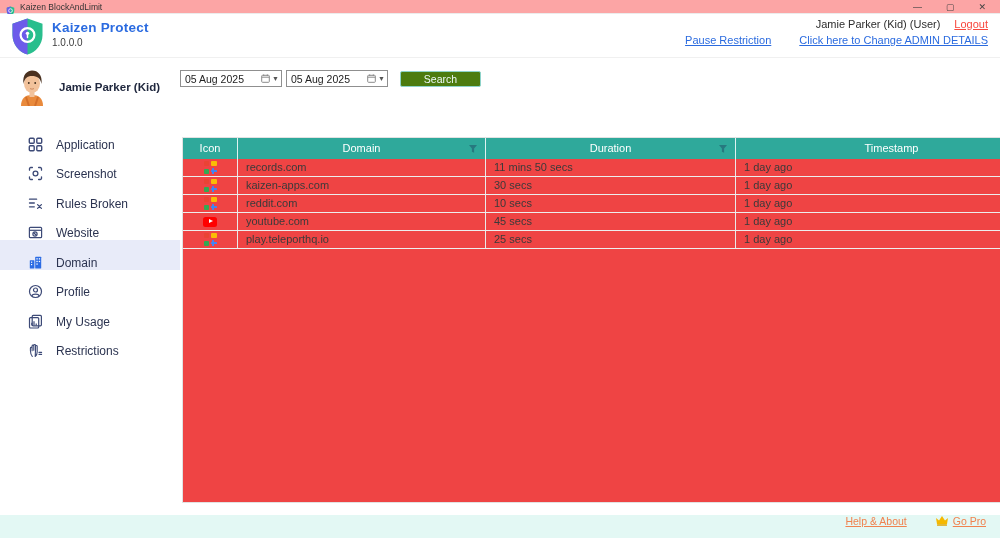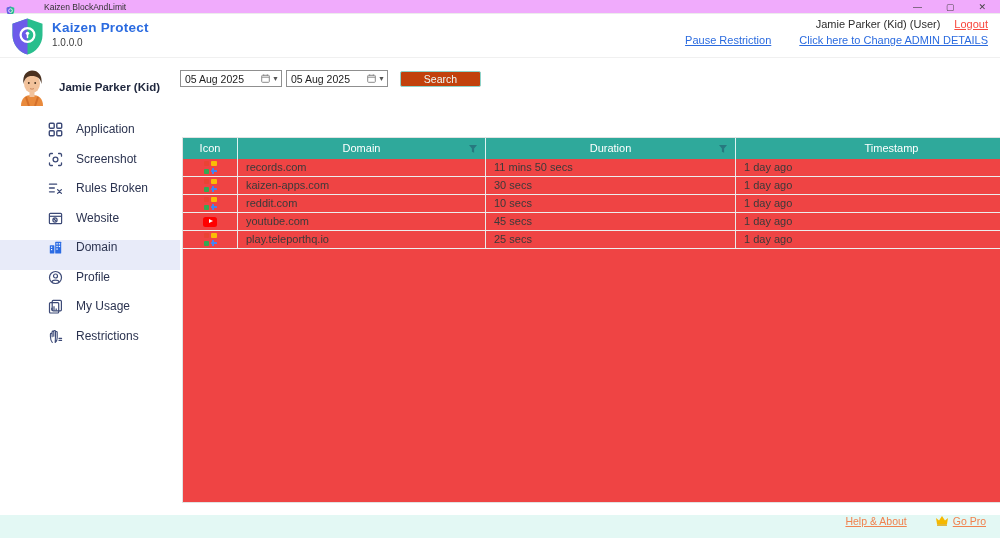--- a/index.html
+++ b/index.html
@@ -1,22 +1,22 @@
 <!DOCTYPE html>
 <html><head>
 <meta charset="utf-8">
 <style>
   * { margin:0; padding:0; box-sizing:border-box; }
   html,body { width:1000px; height:538px; overflow:hidden; background:#fff;
               font-family:"Liberation Sans", sans-serif; }
 
   
   .titlebar { position:absolute; left:0; top:0; width:1000px; height:14px;
-              background:#f0abfc; border-bottom:1px solid #ececec;
-              display:flex; align-items:center; padding:0 6px;gap:24px; }
+              background:#fca5a5; border-bottom:1px solid #ececec;
+              display:flex; align-items:center; padding:0 6px; }
   .titlebar .ticon { width:9px; height:10px; margin-right:5px; display:inline-block; }
   .titlebar .ttext { font-size:8.5px; color:#333; flex:1; }
   .win-controls { display:flex; gap:24px; padding-right:8px; }
   .win-btn { font-size:9px; color:#444; line-height:12px; cursor:default; }
 
   
   .app-header { position:absolute; left:0; top:14px; width:1000px; height:44px;
                 background:#fff; border-bottom:1px solid #f0f0f0; }
   .logo { position:absolute; left:9px; top:3px; width:37px; height:39px; }
   .brand { position:absolute; left:52px; top:6px; }
@@ -28,38 +28,38 @@
   .logout-link { color:#F8463C; text-decoration:underline; cursor:pointer; }
   .blue-link { color:#2B6BDF; text-decoration:underline; cursor:pointer; font-size:11px; }
   .hr-line2 span + span { margin-left:28px; }
 
   
   .sidebar { position:absolute; left:0; top:58px; width:180px; height:457px; background:#fff; }
   .profile-block { display:flex; align-items:center; padding:8px 0 0 13px; height:50px; }
   .avatar { width:38px; height:38px; margin-right:8px; }
   .profile-name { font-size:11.5px; font-weight:bold; color:#21293f; }
   .nav { margin-top:14px; }
-  .nav-item { height:29.5px; display:flex; align-items:flex-start; padding-left:48px; cursor:pointer; }
+  .nav-item { height:29.5px; display:flex; align-items:flex-end; padding-left:28px; cursor:pointer; }
   .nav-item.selected { background:#E8EBF9; }
   .nav-icon { width:15px; height:15px; margin-right:13px; flex:0 0 15px; }
   .nav-icon svg { display:block; }
   .nav-label { font-size:12px; color:#2b3350; }
 
   
   .content { position:absolute; left:180px; top:58px; width:820px; height:457px; background:#fff; }
 
   .date-row { position:absolute; left:0; top:12px; display:flex; align-items:center; }
   .date-input { width:102px; height:17px; border:1px solid #8f8f8f; background:#fff;
                 display:flex; align-items:center; font-size:10.5px; color:#222;
                 padding-left:4px; margin-right:4px; }
   .date-input .dval { flex:1; }
   .date-picker-btn { display:flex; align-items:center; padding-right:2px; cursor:pointer; }
   .cal-glyph { width:9px; height:9px; margin-right:2px; }
   .caret { font-size:7px; color:#555; }
-  .search-btn { width:81px; height:16px; margin-left:8px; background:#c2410c;
+  .search-btn { width:81px; height:16px; margin-left:8px; background:#4d7c0f;
                 border:1px solid #8ed3ca; border-radius:2px; color:#eefaf8;
                 font-size:10.5px; text-align:center; line-height:14px; cursor:pointer;
                 font-family:"Liberation Sans", sans-serif; }
 
   .search-row { position:absolute; left:4px; top:113px; display:flex; align-items:center; }
   .mag-icon { width:13px; height:13px; margin-right:6px; }
   .quick-search { width:120px; height:18px; border:1px solid #cfcfcf; border-radius:2px;
                   font-size:10.5px; padding:0 4px; outline:none; color:#333;
                   font-family:"Liberation Sans", sans-serif; }
   .records-count { font-size:10.5px; color:#2d2d2d; margin-left:10px; }

